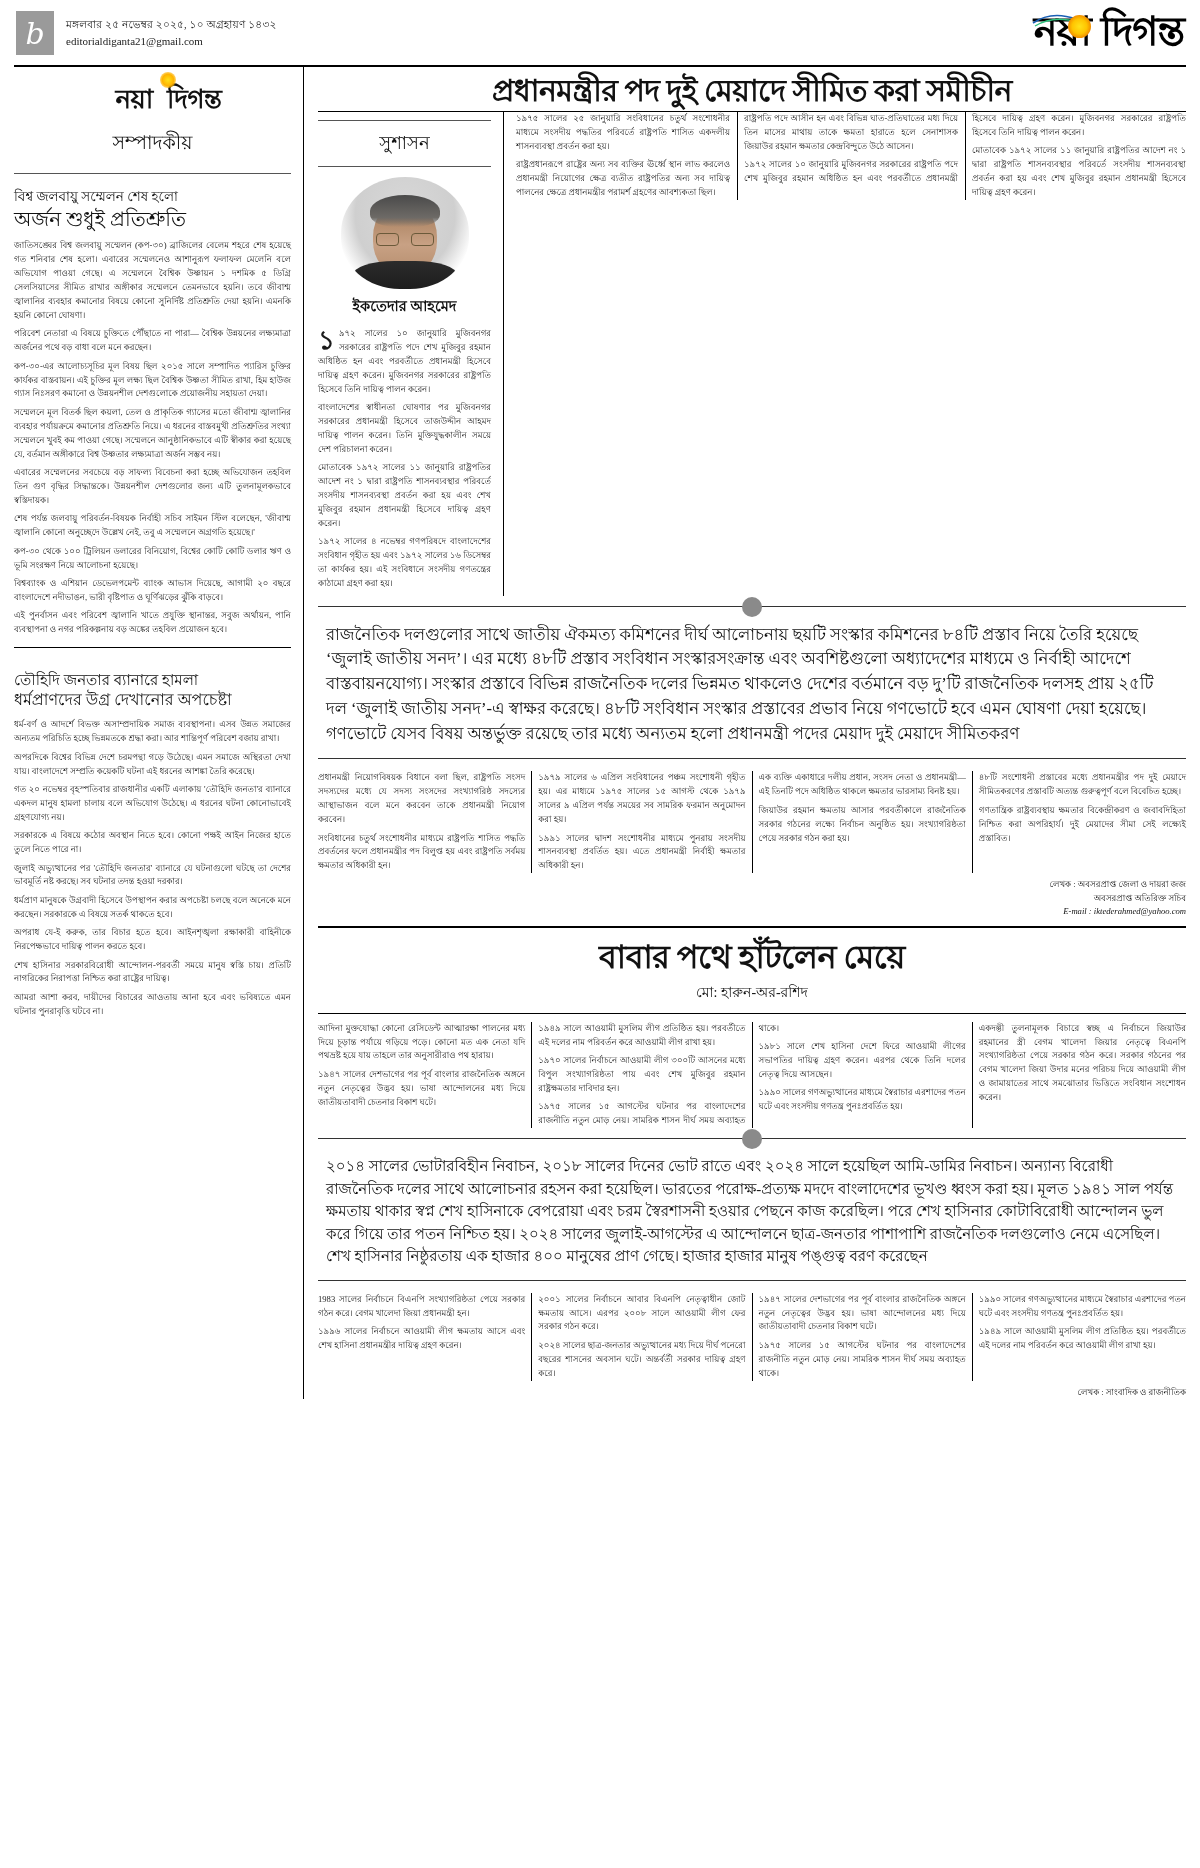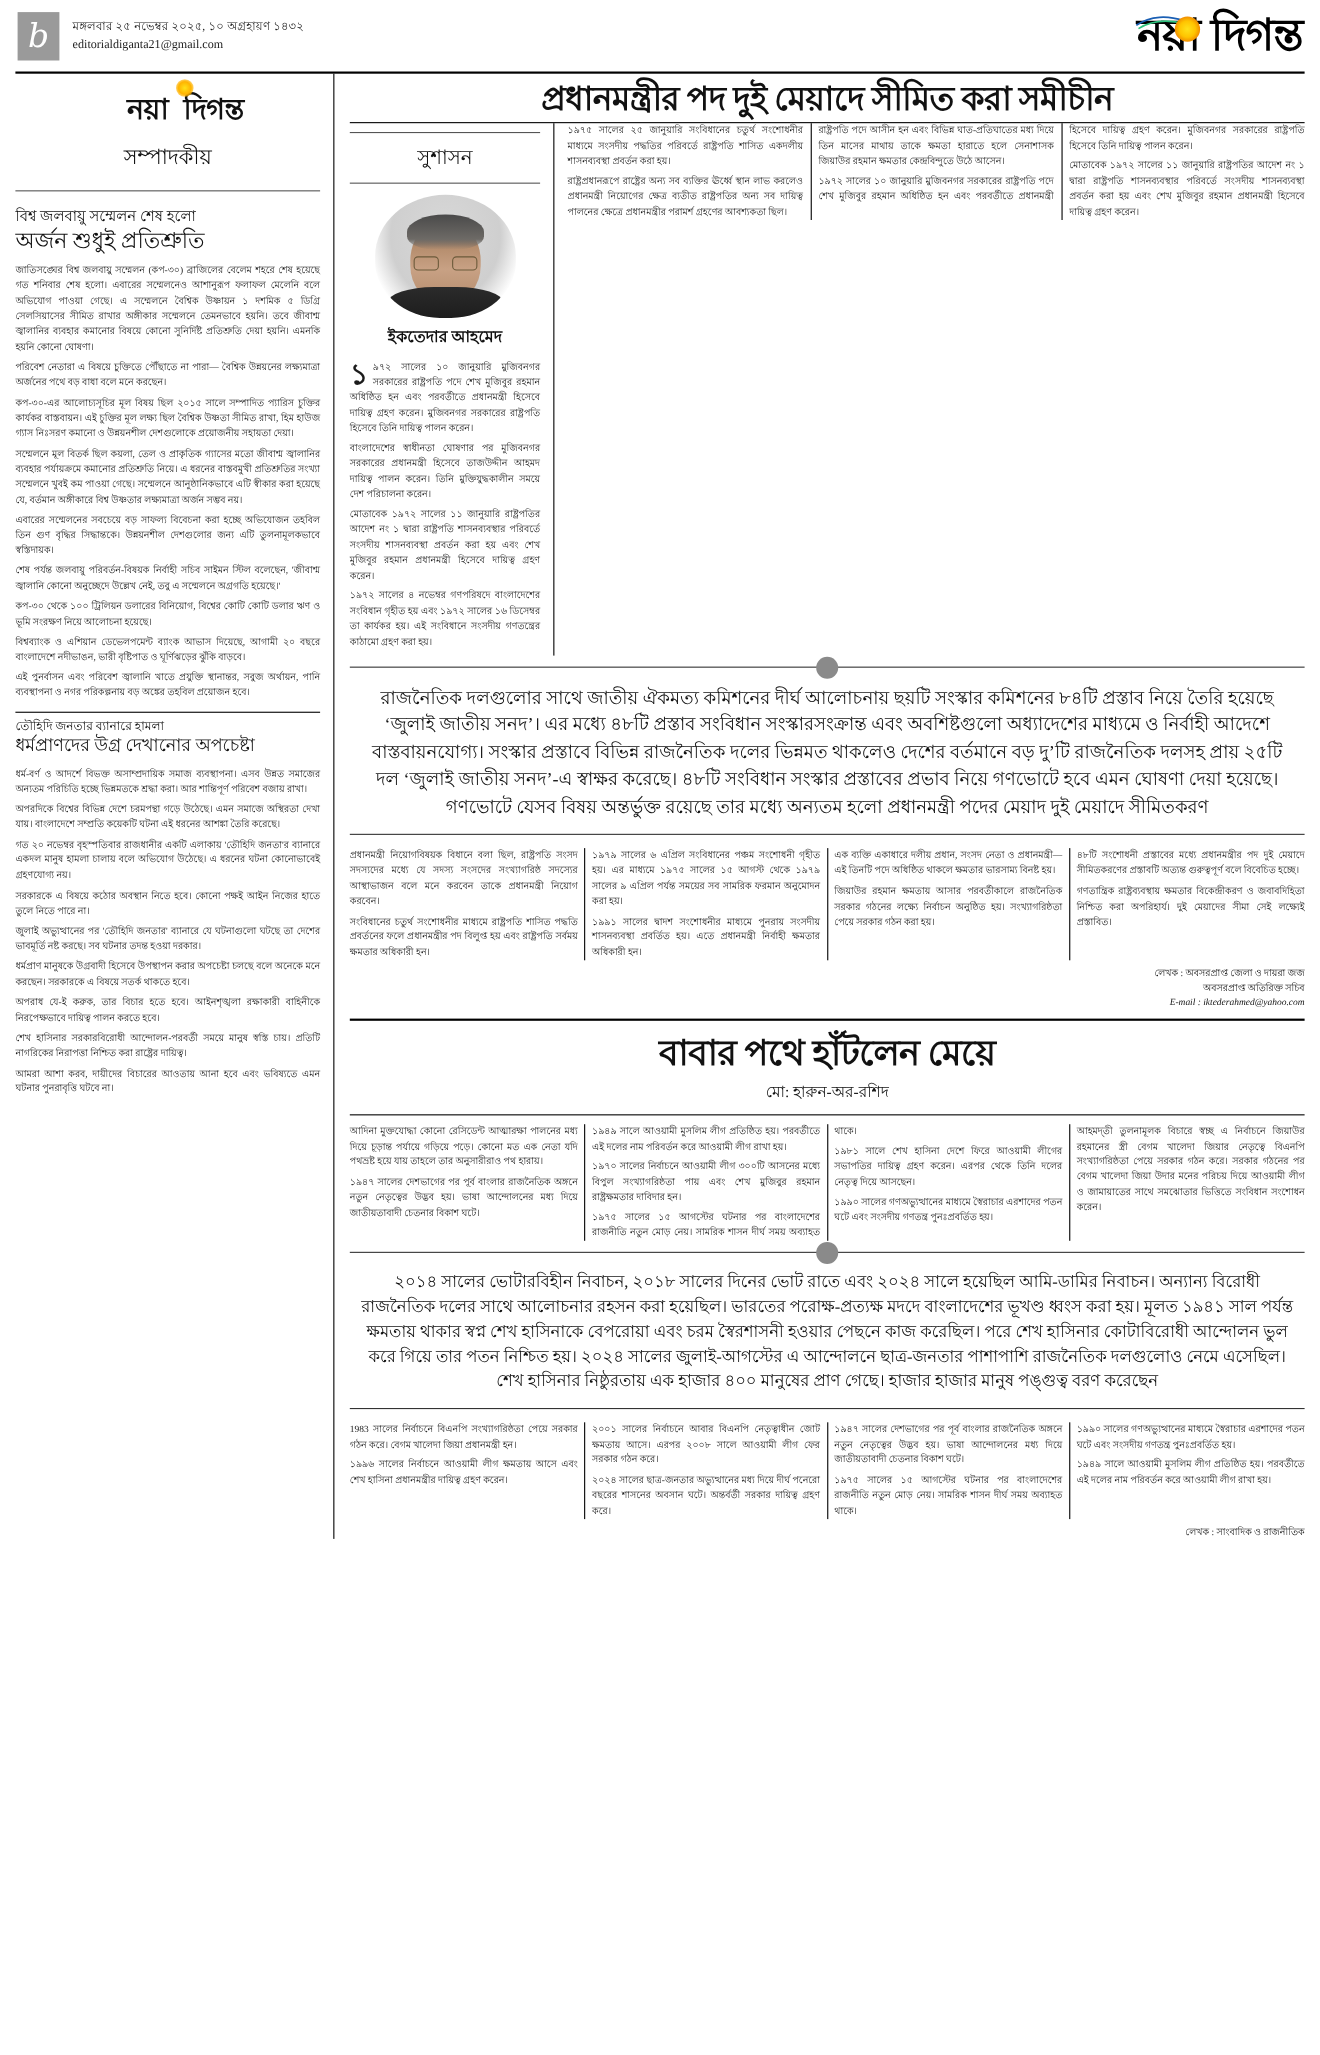--- a/index.html
+++ b/index.html
@@ -117,29 +117,29 @@
   .four-col { column-count: 4; column-gap: 13px; column-rule: 1px solid #000; }
 
   
   .pullquote { margin: 10px 0 12px; }
   .pq-rule { position: relative; border-top: 1px solid #333; height: 1px; }
   .pq-dot {
     position: absolute; left: 50%; top: -10px; transform: translateX(-50%);
     width: 20px; height: 20px; border-radius: 50%; background: #8a8a8a;
   }
   .pq-text {
-    font-size: 16.5px; line-height: 1.5; text-align: center; padding: 16px 8px 12px;
+    font-size: 16.5px; line-height: 1.5; text-align: left; padding: 16px 8px 12px;
   }
   .pq-rule-b { border-top: 1px solid #333; }
 
   .signoff { font-size: 8.6px; text-align: right; line-height: 1.55; margin-top: 5px; }
   .signoff .em { font-style: italic; }
 
   
-  .sec2-head-sm { font-size: 11px; line-height: 1.35; margin-top: 6px; }
+  .sec2-head-sm { font-size: 15px; line-height: 1.35; margin-top: 22px; }
   .sec2-head-lg { font-size: 16px; line-height: 1.3; margin-bottom: 7px; }
 
   .hr-band { border-top: 1px solid #000; margin: 10px 0 0; }
   .hr-band2 { border-top: 2px solid #000; margin: 8px 0 0; }
 
   .byline-center { text-align: center; font-size: 14px; margin: 2px 0 8px; }
 </style>
 </head>
 <body>
 
@@ -284,21 +284,21 @@
       <div class="rule-thin"></div>
 
       <div class="body-col four-col" style="margin-top:8px">
         <p>আদিনা মুক্তযোদ্ধা কোনো রেসিডেন্ট আত্মারক্ষা পালনের মধ্য দিয়ে চূড়ান্ত পর্যায়ে গড়িয়ে পড়ে। কোনো মত এক নেতা যদি পথভ্রষ্ট হয়ে যায় তাহলে তার অনুসারীরাও পথ হারায়।</p>
         <p>১৯৪৭ সালের দেশভাগের পর পূর্ব বাংলার রাজনৈতিক অঙ্গনে নতুন নেতৃত্বের উদ্ভব হয়। ভাষা আন্দোলনের মধ্য দিয়ে জাতীয়তাবাদী চেতনার বিকাশ ঘটে।</p>
         <p>১৯৪৯ সালে আওয়ামী মুসলিম লীগ প্রতিষ্ঠিত হয়। পরবর্তীতে এই দলের নাম পরিবর্তন করে আওয়ামী লীগ রাখা হয়।</p>
         <p>১৯৭০ সালের নির্বাচনে আওয়ামী লীগ ৩০০টি আসনের মধ্যে বিপুল সংখ্যাগরিষ্ঠতা পায় এবং শেখ মুজিবুর রহমান রাষ্ট্রক্ষমতার দাবিদার হন।</p>
         <p>১৯৭৫ সালের ১৫ আগস্টের ঘটনার পর বাংলাদেশের রাজনীতি নতুন মোড় নেয়। সামরিক শাসন দীর্ঘ সময় অব্যাহত থাকে।</p>
         <p>১৯৮১ সালে শেখ হাসিনা দেশে ফিরে আওয়ামী লীগের সভাপতির দায়িত্ব গ্রহণ করেন। এরপর থেকে তিনি দলের নেতৃত্ব দিয়ে আসছেন।</p>
         <p>১৯৯০ সালের গণঅভ্যুত্থানের মাধ্যমে স্বৈরাচার এরশাদের পতন ঘটে এবং সংসদীয় গণতন্ত্র পুনঃপ্রবর্তিত হয়।</p>
-        <p>আহমদ্তী তুলনামূলক বিচারে স্বচ্ছ এ নির্বাচনে জিয়াউর রহমানের স্ত্রী বেগম খালেদা জিয়ার নেতৃত্বে বিএনপি সংখ্যাগরিষ্ঠতা পেয়ে সরকার গঠন করে। সরকার গঠনের পর বেগম খালেদা জিয়া উদার মনের পরিচয় দিয়ে আওয়ামী লীগ ও জামায়াতের সাথে সমঝোতার ভিত্তিতে সংবিধান সংশোধন করেন।</p>
+        <p>একদল্তী তুলনামূলক বিচারে স্বচ্ছ এ নির্বাচনে জিয়াউর রহমানের স্ত্রী বেগম খালেদা জিয়ার নেতৃত্বে বিএনপি সংখ্যাগরিষ্ঠতা পেয়ে সরকার গঠন করে। সরকার গঠনের পর বেগম খালেদা জিয়া উদার মনের পরিচয় দিয়ে আওয়ামী লীগ ও জামায়াতের সাথে সমঝোতার ভিত্তিতে সংবিধান সংশোধন করেন।</p>
       </div>
 
       <div class="pullquote">
         <div class="pq-rule">
           <span class="pq-dot"></span>
         </div>
         <div class="pq-text" style="font-size:15px">২০১৪ সালের ভোটারবিহীন নিবাচন, ২০১৮ সালের দিনের ভোট রাতে এবং ২০২৪ সালে হয়েছিল আমি-ডামির নিবাচন। অন্যান্য বিরোধী রাজনৈতিক দলের সাথে আলোচনার রহসন করা হয়েছিল। ভারতের পরোক্ষ-প্রত্যক্ষ মদদে বাংলাদেশের ভূখণ্ড ধ্বংস করা হয়। মূলত ১৯৪১ সাল পর্যন্ত ক্ষমতায় থাকার স্বপ্ন শেখ হাসিনাকে বেপরোয়া এবং চরম স্বৈরশাসনী হওয়ার পেছনে কাজ করেছিল। পরে শেখ হাসিনার কোটাবিরোধী আন্দোলন ভুল করে গিয়ে তার পতন নিশ্চিত হয়। ২০২৪ সালের জুলাই-আগস্টের এ আন্দোলনে ছাত্র-জনতার পাশাপাশি রাজনৈতিক দলগুলোও নেমে এসেছিল। শেখ হাসিনার নিষ্ঠুরতায় এক হাজার ৪০০ মানুষের প্রাণ গেছে। হাজার হাজার মানুষ পঙ্গুত্ব বরণ করেছেন</div>
         <div class="pq-rule-b"></div>
       </div>
 

